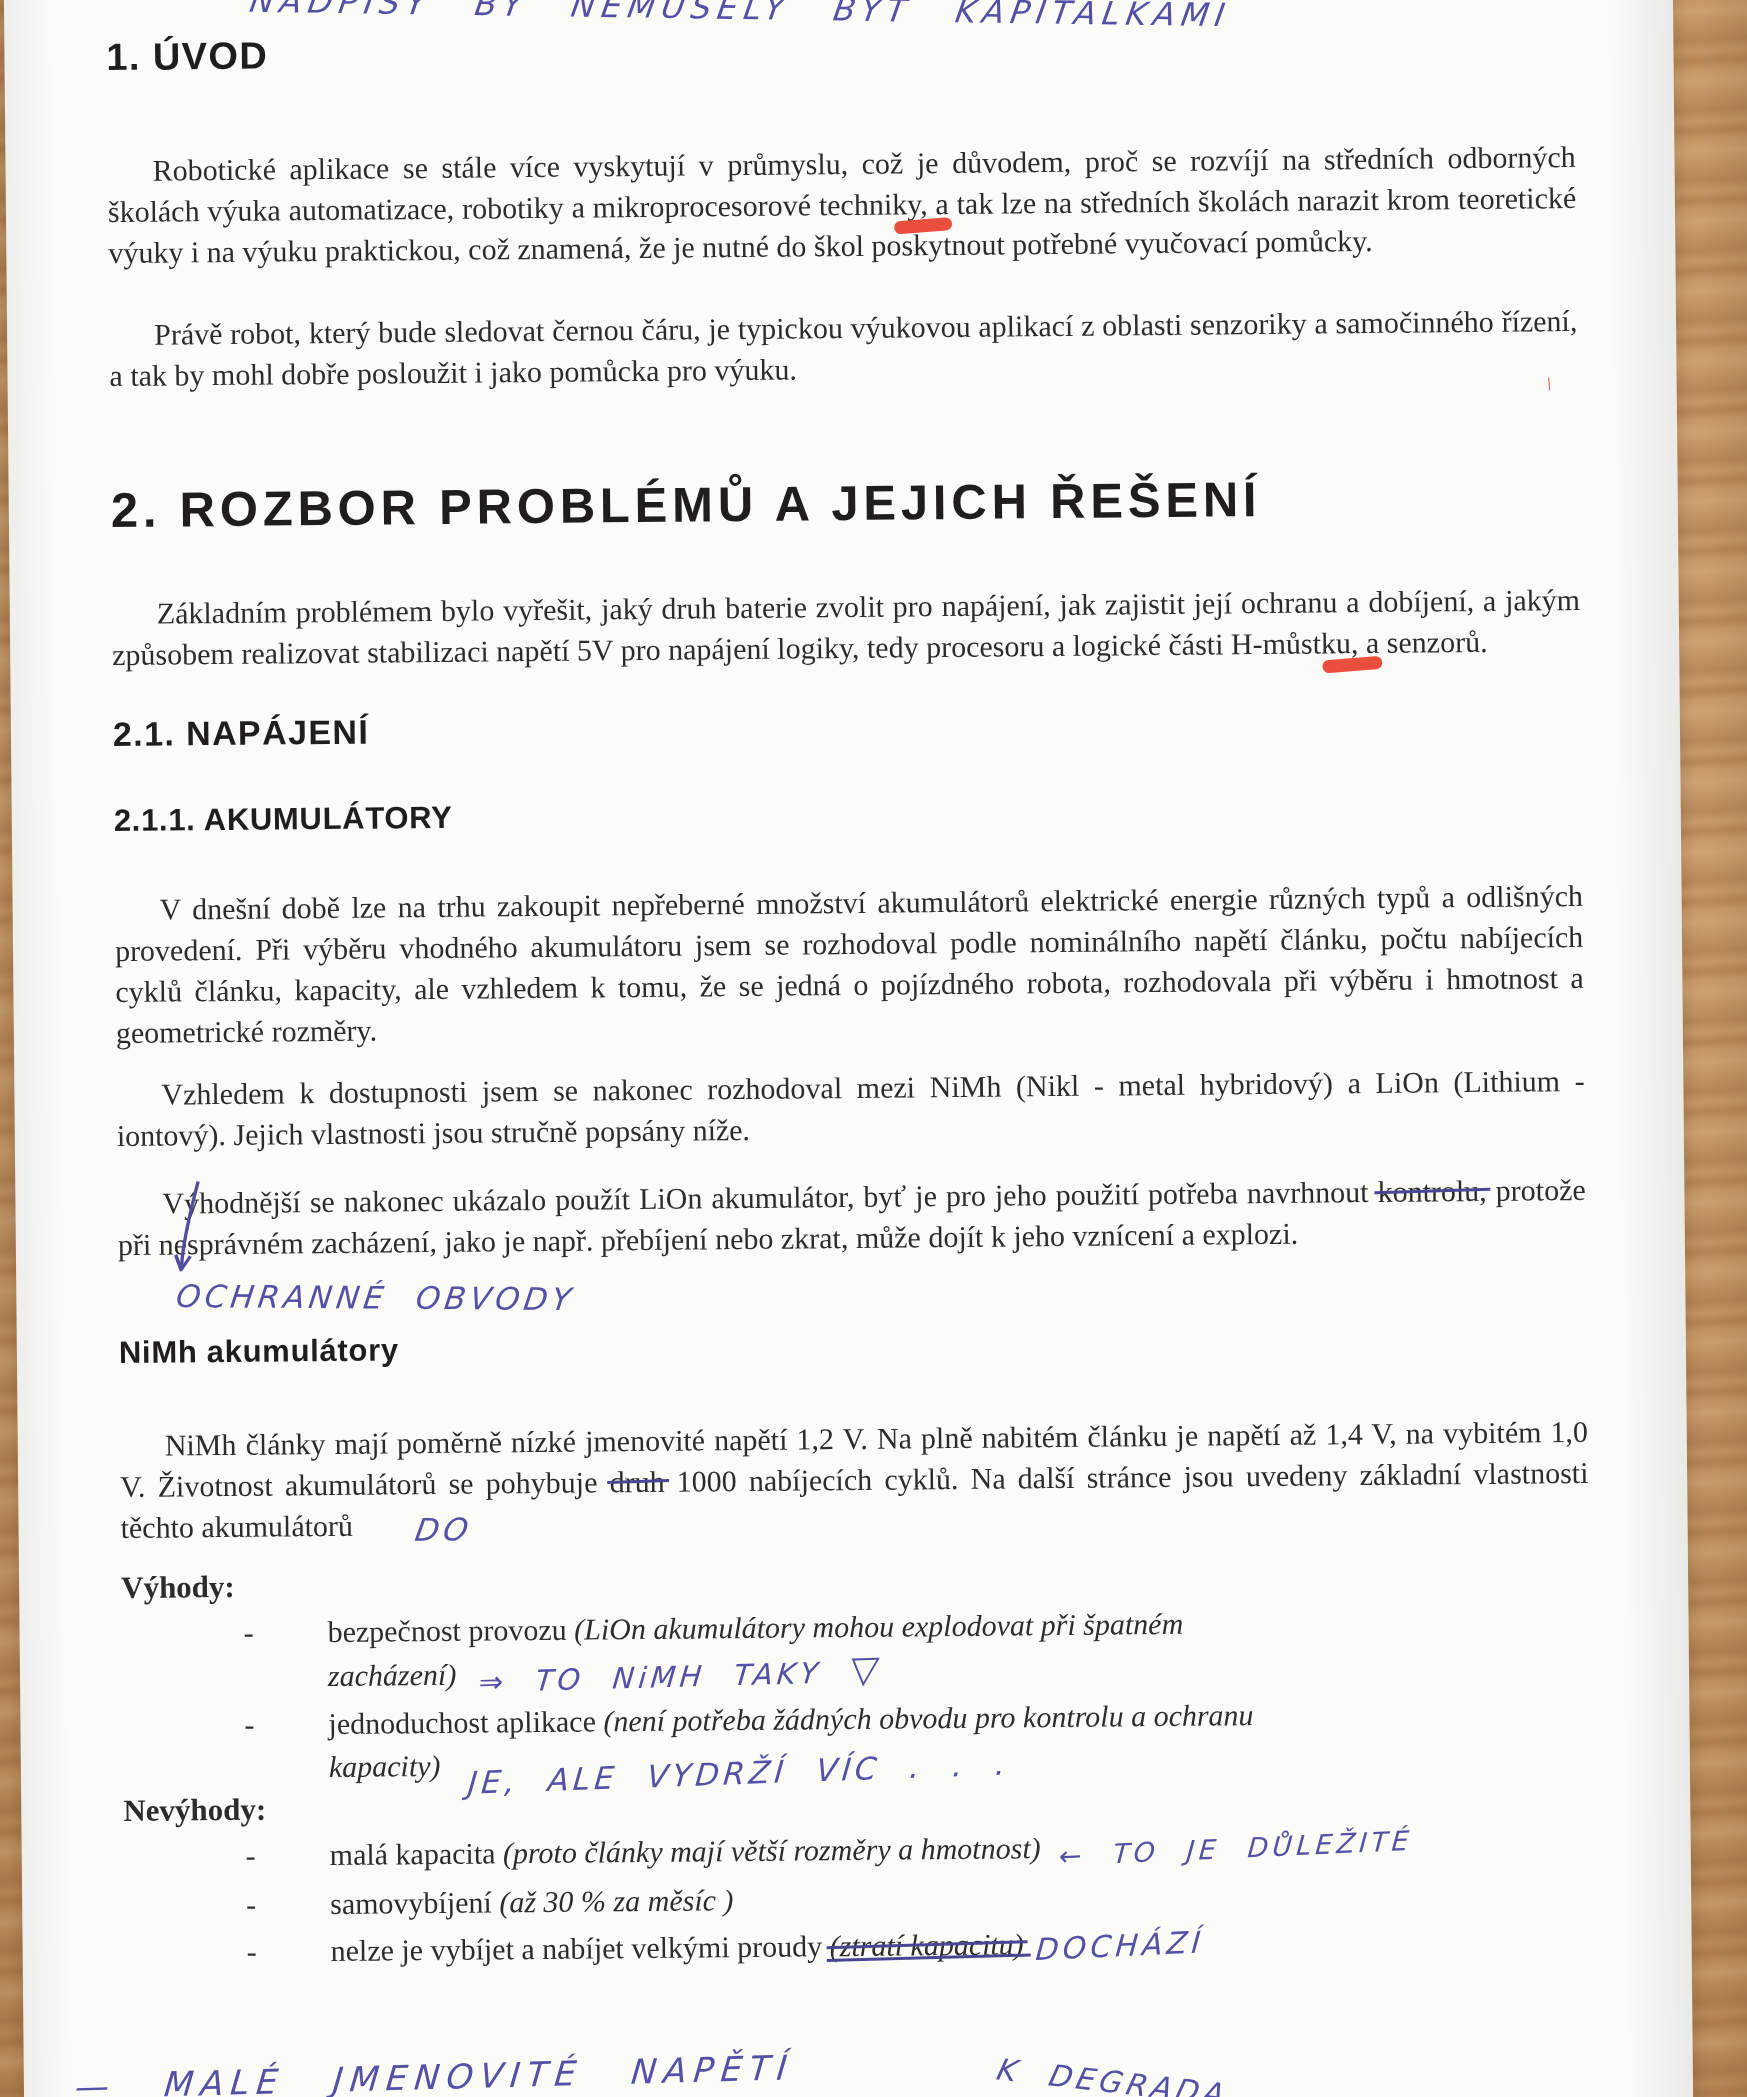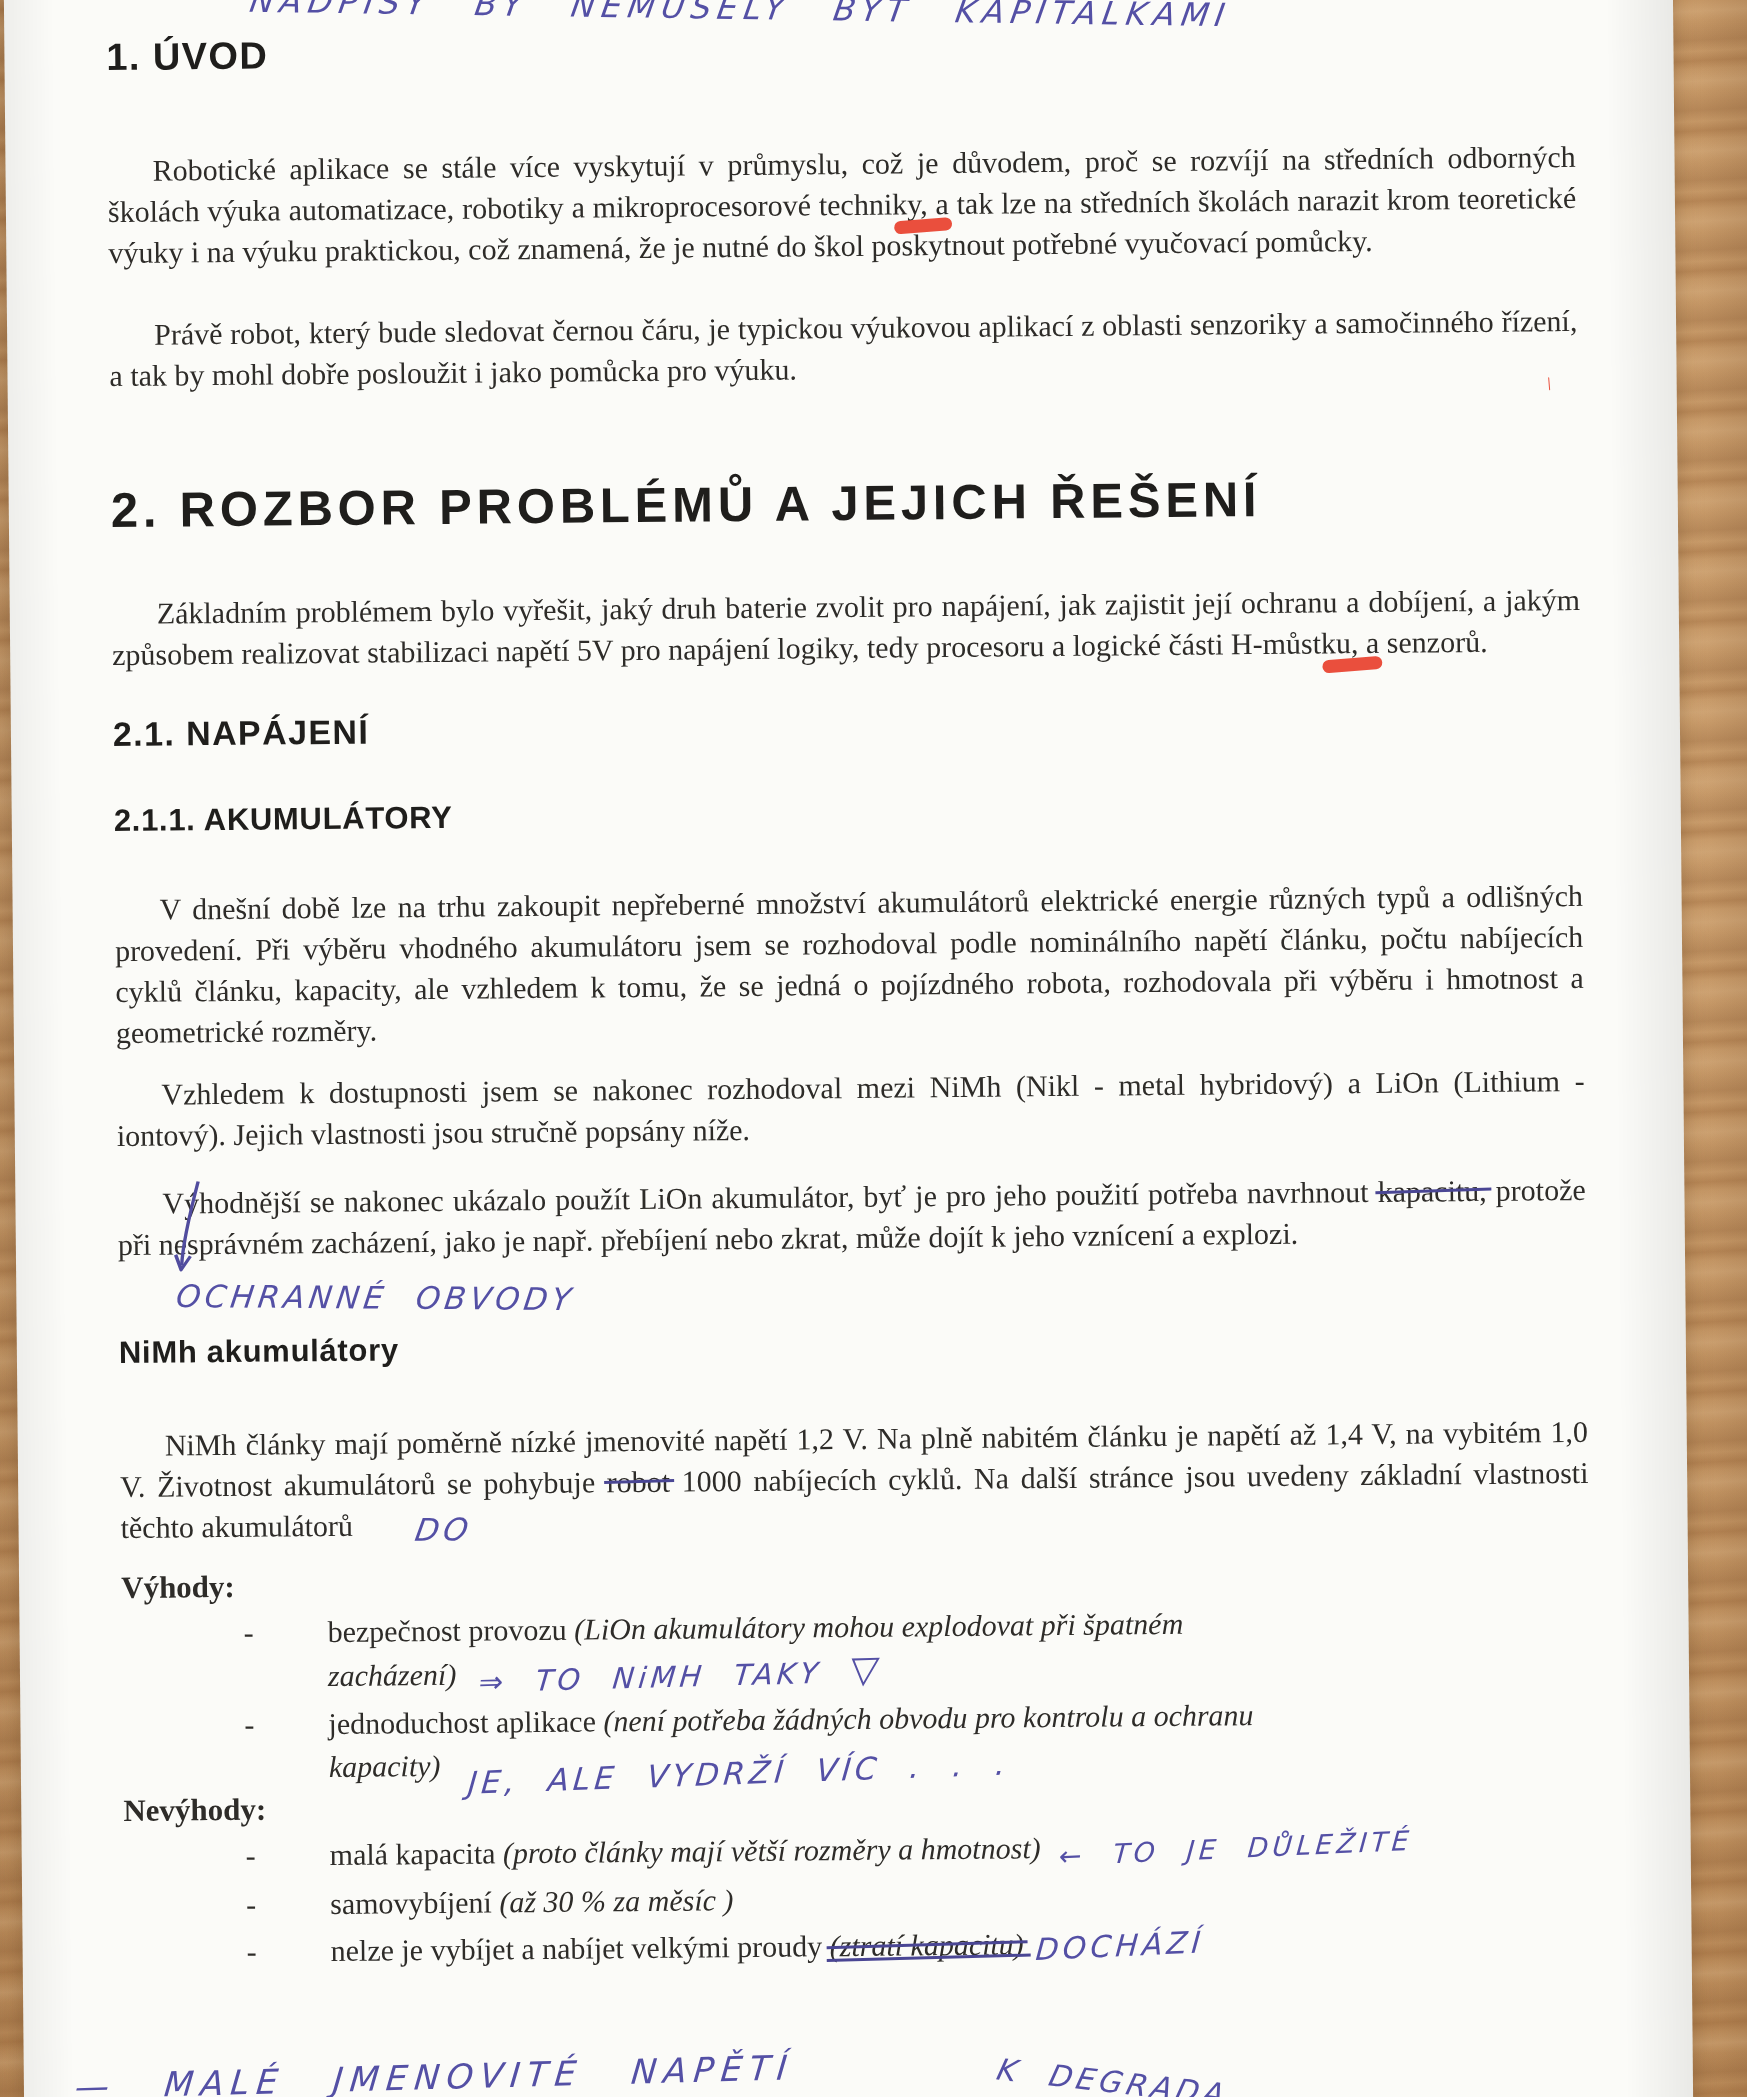--- a/index.html
+++ b/index.html
@@ -99,33 +99,33 @@
 
       <p class="p3"><span>Základním problémem bylo vyřešit, jaký druh baterie zvolit pro napájení, jak zajistit její ochranu a dobíjení, a jakým způsobem realizovat stabilizaci napětí 5V pro napájení logiky, tedy procesoru a logické části H-můst</span><span class="redmark">ku, a</span><span> senzorů.</span></p>
 
       <h3>2.1. NAPÁJENÍ</h3>
       <h4>2.1.1. AKUMULÁTORY</h4>
 
       <p class="p4">V dnešní době lze na trhu zakoupit nepřeberné množství akumulátorů elektrické energie různých typů a odlišných provedení. Při výběru vhodného akumulátoru jsem se rozhodoval podle nominálního napětí článku, počtu nabíjecích cyklů článku, kapacity, ale vzhledem k tomu, že se jedná o pojízdného robota, rozhodovala při výběru i hmotnost a geometrické rozměry.</p>
 
       <p class="p5">Vzhledem k dostupnosti jsem se nakonec rozhodoval mezi NiMh (Nikl - metal hybridový) a LiOn (Lithium - iontový). Jejich vlastnosti jsou stručně popsány níže.</p>
 
-      <p class="p6"><span>Výhodnější se nakonec ukázalo použít LiOn akumulátor, byť je pro jeho použití potřeba navrhnout </span><span class="strike">kapacitu,</span><span> protože při nesprávném zacházení, jako je např. přebíjení nebo zkrat, může dojít k jeho vznícení a explozi.</span></p>
+      <p class="p6"><span>Výhodnější se nakonec ukázalo použít LiOn akumulátor, byť je pro jeho použití potřeba navrhnout </span><span class="strike">kontrolu,</span><span> protože při nesprávném zacházení, jako je např. přebíjení nebo zkrat, může dojít k jeho vznícení a explozi.</span></p>
 
       <div class="hand note-ochranne">
         <svg class="note-arrow" viewBox="0 0 44 150">
           <path d="M26 2 C20 48 15 92 18 126" stroke="#514c9e" stroke-width="5" fill="none"></path>
           <path d="M7 110 L18 132 L29 112" stroke="#514c9e" stroke-width="5" fill="none" stroke-linejoin="round"></path>
         </svg>
         <span>OCHRANNÉ OBVODY</span>
       </div>
 
       <h5>NiMh akumulátory</h5>
 
-      <p class="p7"><span>NiMh články mají poměrně nízké jmenovité napětí 1,2 V. Na plně nabitém článku je napětí až 1,4 V, na vybitém 1,0 V. Životnost akumulátorů se pohybuje </span><span class="strike">robot</span><span> 1000 nabíjecích cyklů. Na další stránce jsou uvedeny základní vlastnosti těchto akumulátorů</span><span class="hand note-do">DO</span></p>
+      <p class="p7"><span>NiMh články mají poměrně nízké jmenovité napětí 1,2 V. Na plně nabitém článku je napětí až 1,4 V, na vybitém 1,0 V. Životnost akumulátorů se pohybuje </span><span class="strike">druh</span><span> 1000 nabíjecích cyklů. Na další stránce jsou uvedeny základní vlastnosti těchto akumulátorů</span><span class="hand note-do">DO</span></p>
 
       <div class="label">Výhody:</div>
 
       <div class="li">
         <span class="dash">-</span>
         <span>bezpečnost provozu </span><span class="em">(LiOn akumulátory mohou explodovat při špatném</span><br>
         <span class="em">zacházení)</span><span class="hand note-nimh"><span>⇒ TO NiMH TAKY</span> <span class="note-tri">▽</span></span>
       </div>
 
       <div class="li">

